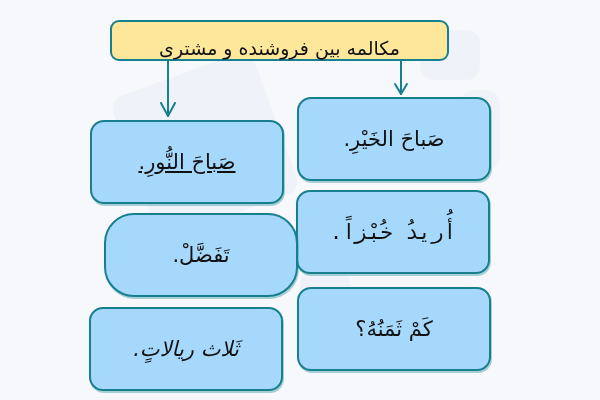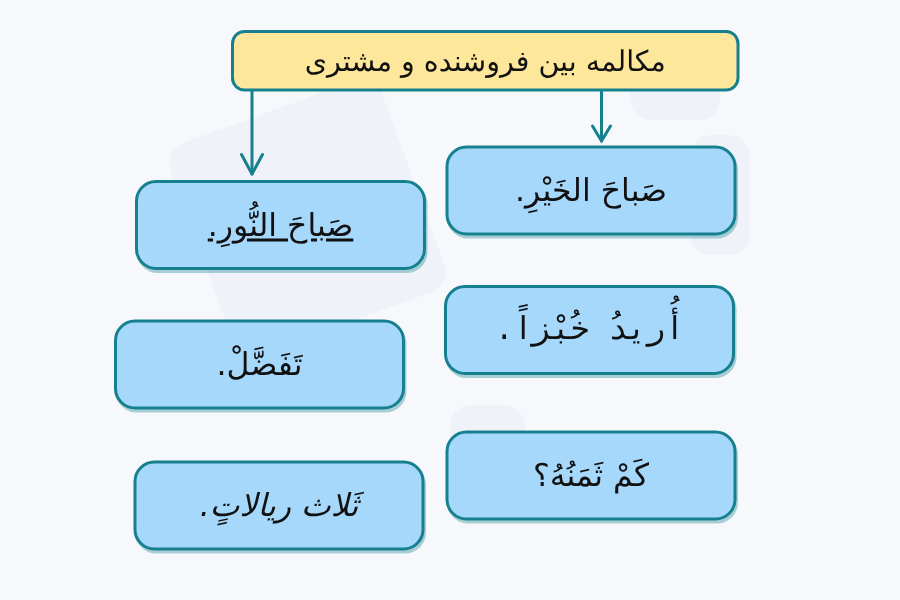--- a/index.html
+++ b/index.html
@@ -10,25 +10,25 @@
       font-family: "DejaVu Sans", "Liberation Sans", sans-serif;
     }
     .watermark {
       position: absolute; border-radius: 14px;
       background: #e9eef7; opacity: 0.55;
     }
     .title-box {
       position: absolute; left: 110px; top: 20px; width: 339px; height: 41px;
       background: #fde79a; border: 2px solid #17808f; border-radius: 9px;
       box-sizing: border-box;
-      display: flex; align-items: center; justify-content: center;
-      font-size: 19px; color: #111; direction: rtl; margin-left: 44px;
+      display: flex; align-items: flex-end; justify-content: center;
+      font-size: 19px; color: #111; direction: rtl;
     }
     .node {
-      position: absolute; width: 194px; height: 60px;
+      position: absolute; width: 194px; height: 84px;
       background: #a6d8fb; border: 2px solid #17808f; border-radius: 14px;
       box-sizing: border-box;
       display: flex; align-items: center; justify-content: center;
       font-size: 21px; color: #111; direction: rtl;
       box-shadow: 1px 2px 0 rgba(23,128,143,0.35);
     }
     svg.arrows { position: absolute; left: 0; top: 0; }
   </style>
 </head>
 <body>
@@ -59,18 +59,18 @@
 <div class="node" style="left:296px;top:190px;font-family:Liberation Mono, monospace;">
   <span>أُريدُ خُبْزاً.</span>
 </div>
 <div class="node" style="left:297px;top:287px;">
   <span>كَمْ ثَمَنُهُ؟</span>
 </div>
 
 <div class="node" style="left:90px;top:120px;text-decoration:underline;">
   <span>صَباحَ النُّورِ.</span>
 </div>
-<div class="node" style="left:76px;top:213px;">
+<div class="node" style="left:104px;top:213px;border-radius:30px;">
   <span>تَفَضَّلْ.</span>
 </div>
 <div class="node" style="left:89px;top:307px;font-style:italic;">
   <span>ثَلاث ريالاتٍ.</span>
 </div>
 
 </body></html>

